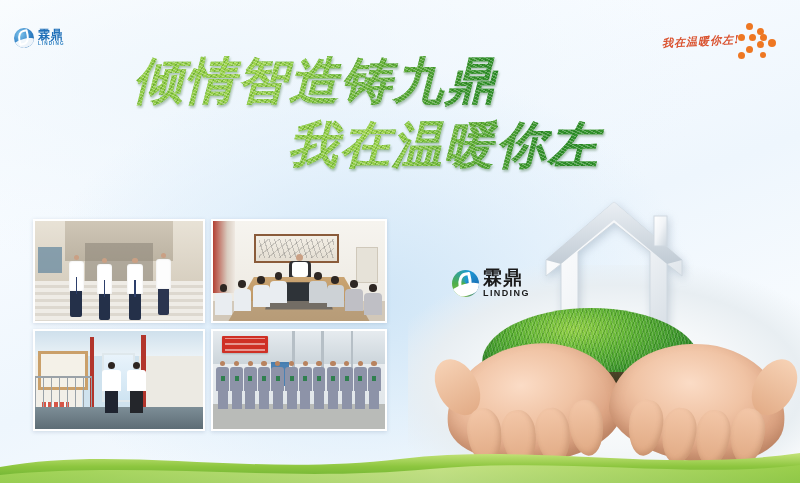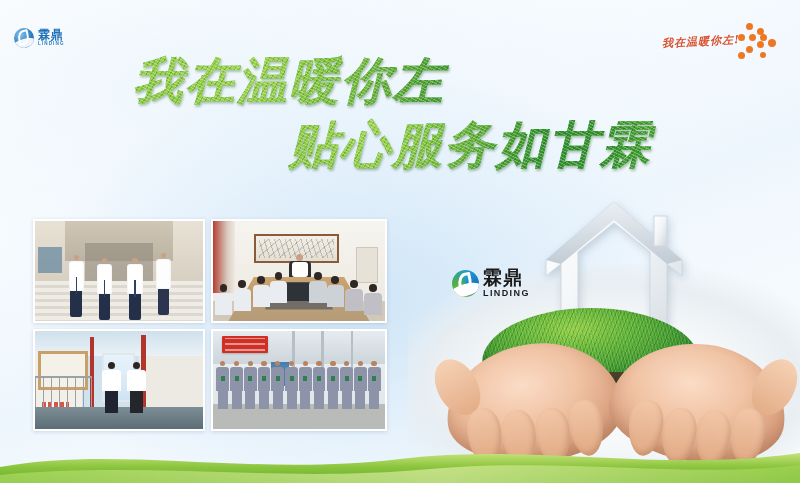--- a/index.html
+++ b/index.html
@@ -224,22 +224,22 @@
       <i style="left:25px;top:10px;width:7px;height:7px;"></i>
       <i style="left:36px;top:21px;width:8px;height:8px;"></i>
       <i style="left:25px;top:23px;width:7px;height:7px;"></i>
       <i style="left:14px;top:28px;width:7px;height:7px;"></i>
       <i style="left:6px;top:34px;width:7px;height:7px;"></i>
       <i style="left:28px;top:34px;width:6px;height:6px;"></i>
     </div>
   </div>
 
   <div class="headline">
-    <div class="h-line l1">我在温暖你左</div>
-    <div class="h-line l2">贴心服务如甘霖</div>
+    <div class="h-line l1">倾情智造铸九鼎</div>
+    <div class="h-line l2">我在温暖你左</div>
   </div>
 
   <div class="grid">
 
     <div class="ph p1">
       <div class="scene">
         <div class="b-sky"></div>
           <div class="b-fac"></div>
           <div class="b-awn"></div>
         <div class="b-door"></div>

